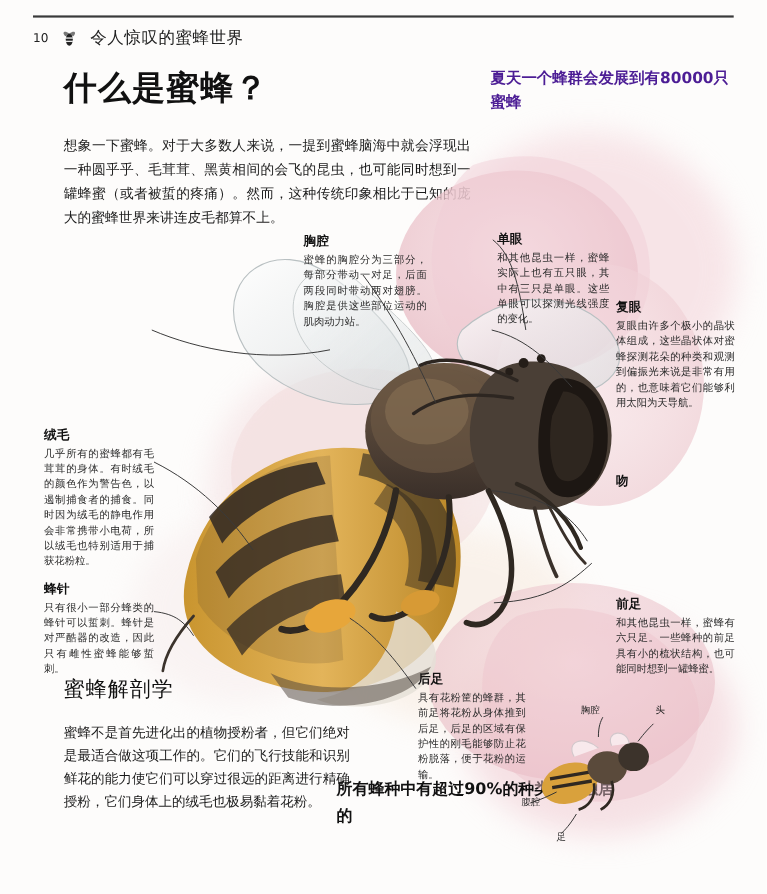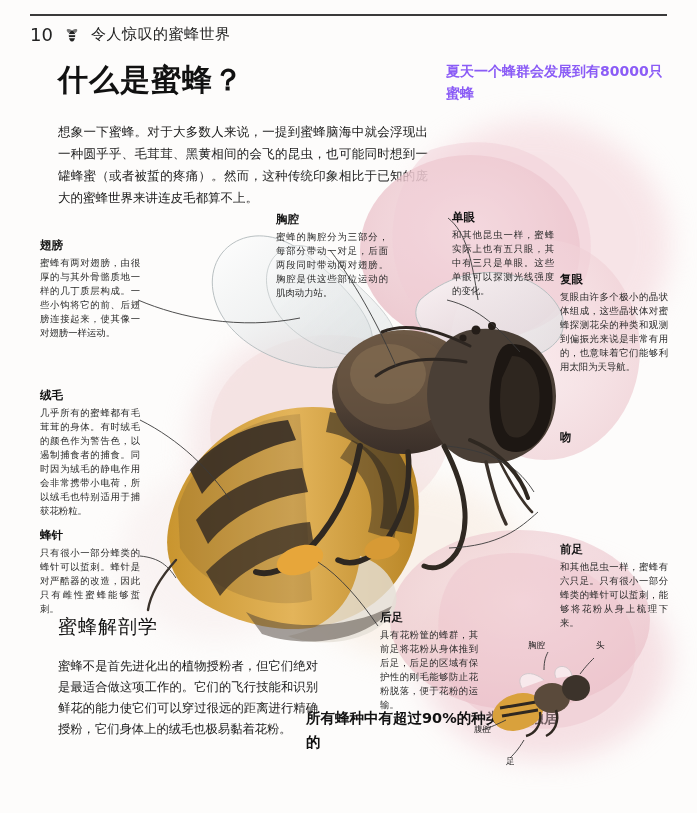--- a/index.html
+++ b/index.html
@@ -15,37 +15,37 @@
     background:#fdfcfb;
   }
   
   .top-rule{
     position:absolute;left:30px;top:14px;width:637px;height:2px;background:#3a3a3a;
   }
   .header{
     position:absolute;left:30px;top:22px;width:637px;height:24px;
     display:flex;align-items:center;gap:10px;
   }
-  .folio{font-size:18px;color:#222;font-weight:400;}
+  .folio{font-size:11px;color:#222;font-weight:400;}
   .bee-mark{
     width:18px;height:20px;position:relative;display:inline-block;
   }
   .header-title{font-size:15px;color:#222;letter-spacing:0.5px;}
 
   h1.title{
     position:absolute;left:58px;top:60px;margin:0;
     font-size:30px;font-weight:700;color:#111;letter-spacing:1px;
   }
   .intro{
     position:absolute;left:58px;top:108px;width:370px;
     font-size:12.5px;line-height:22px;color:#1a1a1a;text-align:justify;
   }
   .headline-right{
     position:absolute;left:446px;top:60px;width:230px;
-    font-size:14px;font-weight:700;line-height:22px;color:#8b5cf6;
+    font-size:14px;font-weight:700;line-height:22px;color:#4c1d95;
   }
   .headline-bottom{
     position:absolute;left:306px;top:706px;width:260px;
     font-size:14.5px;font-weight:700;line-height:24px;color:#111;
   }
 
   
   .anatomy-title{
     position:absolute;left:58px;top:614px;margin:0;
     font-size:19px;font-weight:400;color:#111;letter-spacing:1px;
@@ -216,32 +216,28 @@
     <p class="c-title">复眼</p>
     <p class="c-body">复眼由许多个极小的晶状体组成，这些晶状体对蜜蜂探测花朵的种类和观测到偏振光来说是非常有用的，也意味着它们能够利用太阳为天导航。</p>
   </div>
 
   <div class="callout" style="left:560px;top:430px;width:108px;">
     <p class="c-title">吻</p>
   </div>
 
   <div class="callout" style="left:560px;top:542px;width:108px;">
     <p class="c-title">前足</p>
-    <p class="c-body">和其他昆虫一样，蜜蜂有六只足。只有很小一部分蜂类的蜂针可以蜇刺，能够将花粉从身上梳理下来。</p>
+    <p class="c-body">和其他昆虫一样，蜜蜂有六只足。一些蜂种的前足具有小的梳状结构，也可能同时想到一罐蜂蜜。</p>
   </div>
 
   <div class="callout" style="left:276px;top:212px;width:112px;">
     <p class="c-title">胸腔</p>
     <p class="c-body">蜜蜂的胸腔分为三部分，每部分带动一对足，后面两段同时带动两对翅膀。胸腔是供这些部位运动的肌肉动力站。</p>
   </div>
 
-  <div class="callout" style="left:40px;top:238px;width:100px;">
-    <p class="c-title">翅膀</p>
-    <p class="c-body">蜜蜂有两对翅膀，由很厚的与其外骨骼质地一样的几丁质层构成。一些小钩将它的前、后翅膀连接起来，使其像一对翅膀一样运动。</p>
-  </div>
 
   <div class="callout" style="left:40px;top:528px;width:100px;">
     <p class="c-title">蜂针</p>
     <p class="c-body">只有很小一部分蜂类的蜂针可以蜇刺。蜂针是对严酷器的改造，因此只有雌性蜜蜂能够蜇刺。</p>
   </div>
 
   <div class="callout" style="left:40px;top:388px;width:100px;">
     <p class="c-title">绒毛</p>
     <p class="c-body">几乎所有的蜜蜂都有毛茸茸的身体。有时绒毛的颜色作为警告色，以遏制捕食者的捕食。同时因为绒毛的静电作用会非常携带小电荷，所以绒毛也特别适用于捕获花粉粒。</p>
   </div>

